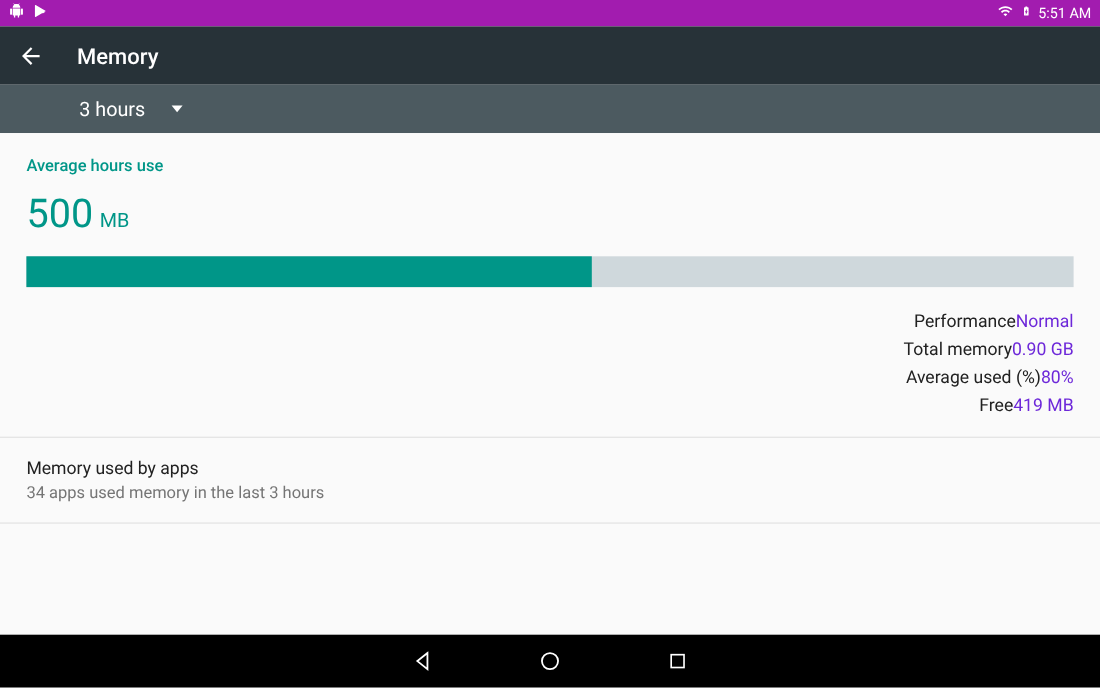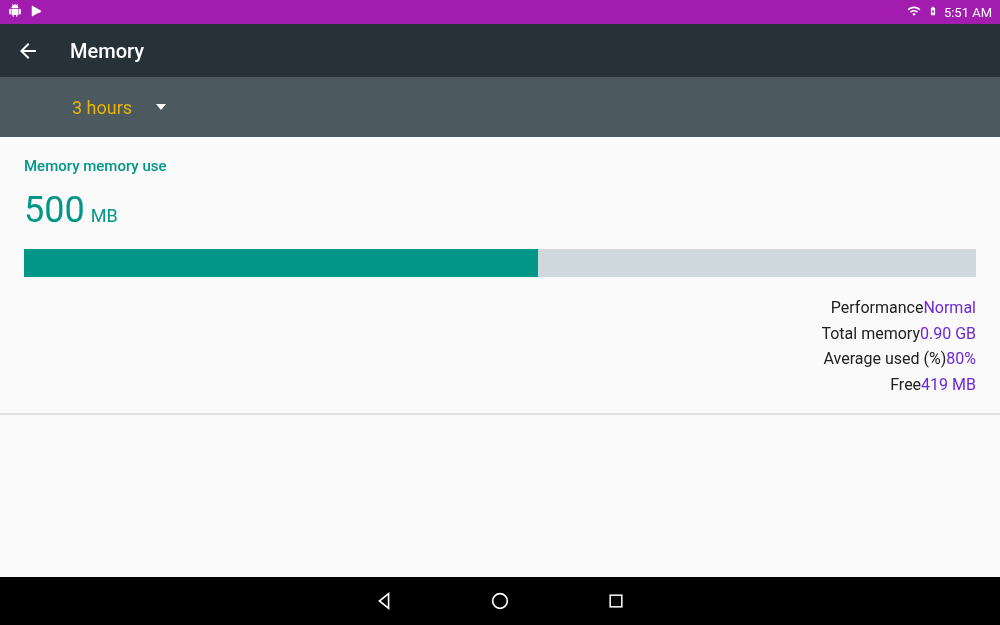--- a/index.html
+++ b/index.html
@@ -5,21 +5,21 @@
   * { margin: 0; padding: 0; box-sizing: border-box; }
   html, body { width: 1000px; height: 625px; font-family: Roboto, "Segoe UI", Arial, sans-serif; background: #fafafa; overflow: hidden; }
   .statusbar { height: 24px; background: #a21caf; color: #fff; display: flex; align-items: center; padding: 0 8px; font-size: 13px; }
   .statusbar .left { display: flex; gap: 8px; align-items: center; }
   .statusbar .spacer { flex: 1; }
   .statusbar .right { display: flex; gap: 6px; align-items: center; }
   .statusbar svg { fill: #fff; }
   .appbar { height: 53px; background: #273238; color: #fff; display: flex; align-items: center; padding: 0 16px; }
   .appbar .back { width: 24px; height: 24px; margin-right: 30px; cursor: pointer; display:flex; align-items:center; justify-content:center;}
   .appbar .title { font-size: 20px; font-weight: 500; }
-  .subbar { height: 60px; background: #4c5a60; color: #eab308; display: flex; align-items: center; padding-left: 72px; }
+  .subbar { height: 44px; background: #4c5a60; color: #ffffff; display: flex; align-items: center; padding-left: 72px; }
   .subbar .dropdown { display: flex; align-items: center; gap: 24px; cursor: pointer; font-size: 18px; }
   .subbar .tri { width:0;height:0;border-left:5px solid transparent;border-right:5px solid transparent;border-top:6px solid #fff;}
   .content { background: #fafafa; }
   .section { padding: 20px 24px 16px 24px; }
   .avg-label { color: #009688; font-size: 15px; font-weight:500; margin-bottom: 14px; }
   .avg-val { color: #009688; font-size: 36px; font-weight:400; display:flex; align-items:baseline; gap:6px;}
   .avg-val .unit { font-size: 18px; }
   .bar { margin-top: 18px; height: 28px; width: 100%; background: #cfd8dc; position: relative; }
   .bar .fill { position:absolute; left:0; top:0; bottom:0; background:#009688; }
   .stats { margin-top: 18px; }
@@ -76,21 +76,21 @@
 
 <div class="subbar">
   <div class="dropdown">
     <span>3 hours</span>
     <span class="tri"></span>
   </div>
 </div>
 
 <div class="content">
   <div class="section">
-    <div class="avg-label">Memory memory use</div>
+    <div class="avg-label">Average hours use</div>
     <div class="avg-val">
       <span>500</span>
       <span class="unit">MB</span>
     </div>
     <div class="bar">
       <div class="fill" style="width:54%"></div>
     </div>
     <div class="stats">
       <div class="stat-row">
         <span>Performance</span>
@@ -104,20 +104,24 @@
         <span>Average used (%)</span>
         <span class="val">80%</span>
       </div>
       <div class="stat-row">
         <span>Free</span>
         <span class="val">419 MB</span>
       </div>
     </div>
   </div>
   <div class="divider"></div>
+  <div class="apps-section">
+    <div class="apps-title">Memory used by apps</div>
+    <div class="apps-sub">34 apps used memory in the last 3 hours</div>
+  </div>
   <div class="divider"></div>
 </div>
 
 <div class="navbar">
   <div class="navbtn">
     <svg width="22" height="22" viewBox="0 0 24 24">
         <path d="M17 4 L7 12 L17 20 Z" fill="none" stroke="#fff" stroke-width="1.8"></path>
       </svg>
   </div>
   <div class="navbtn">

